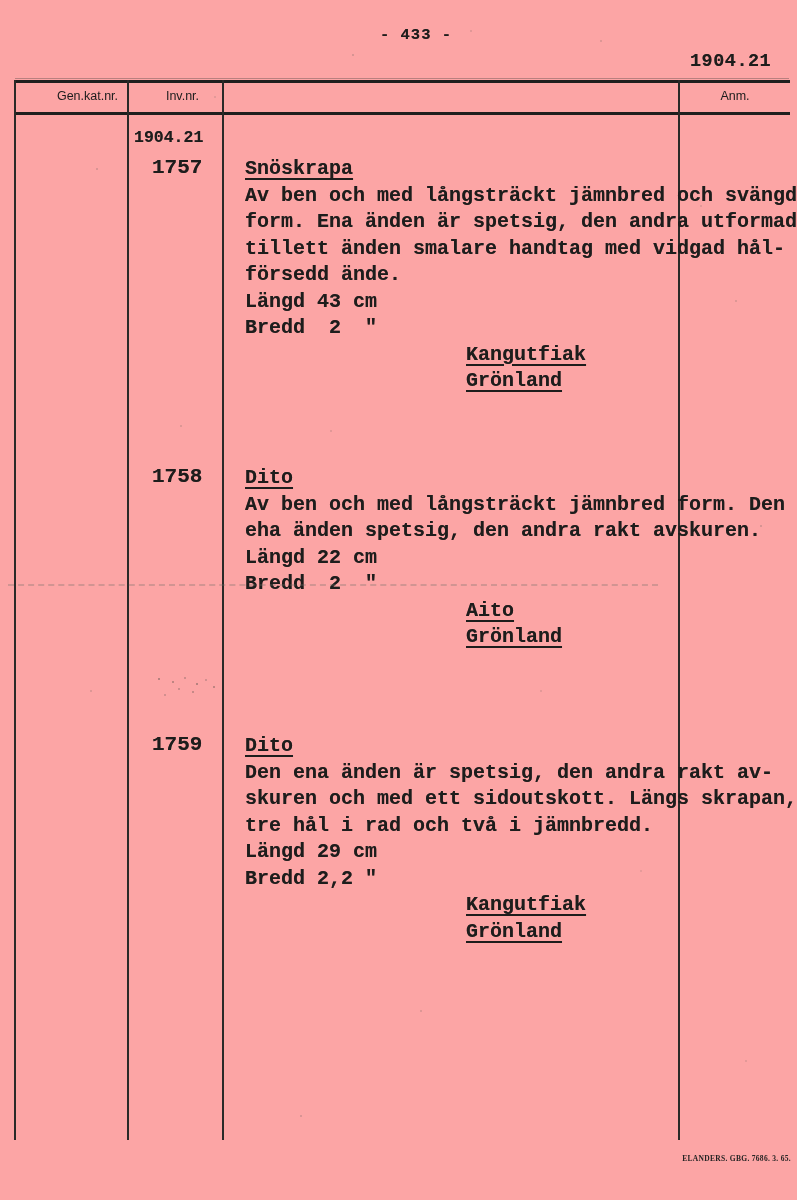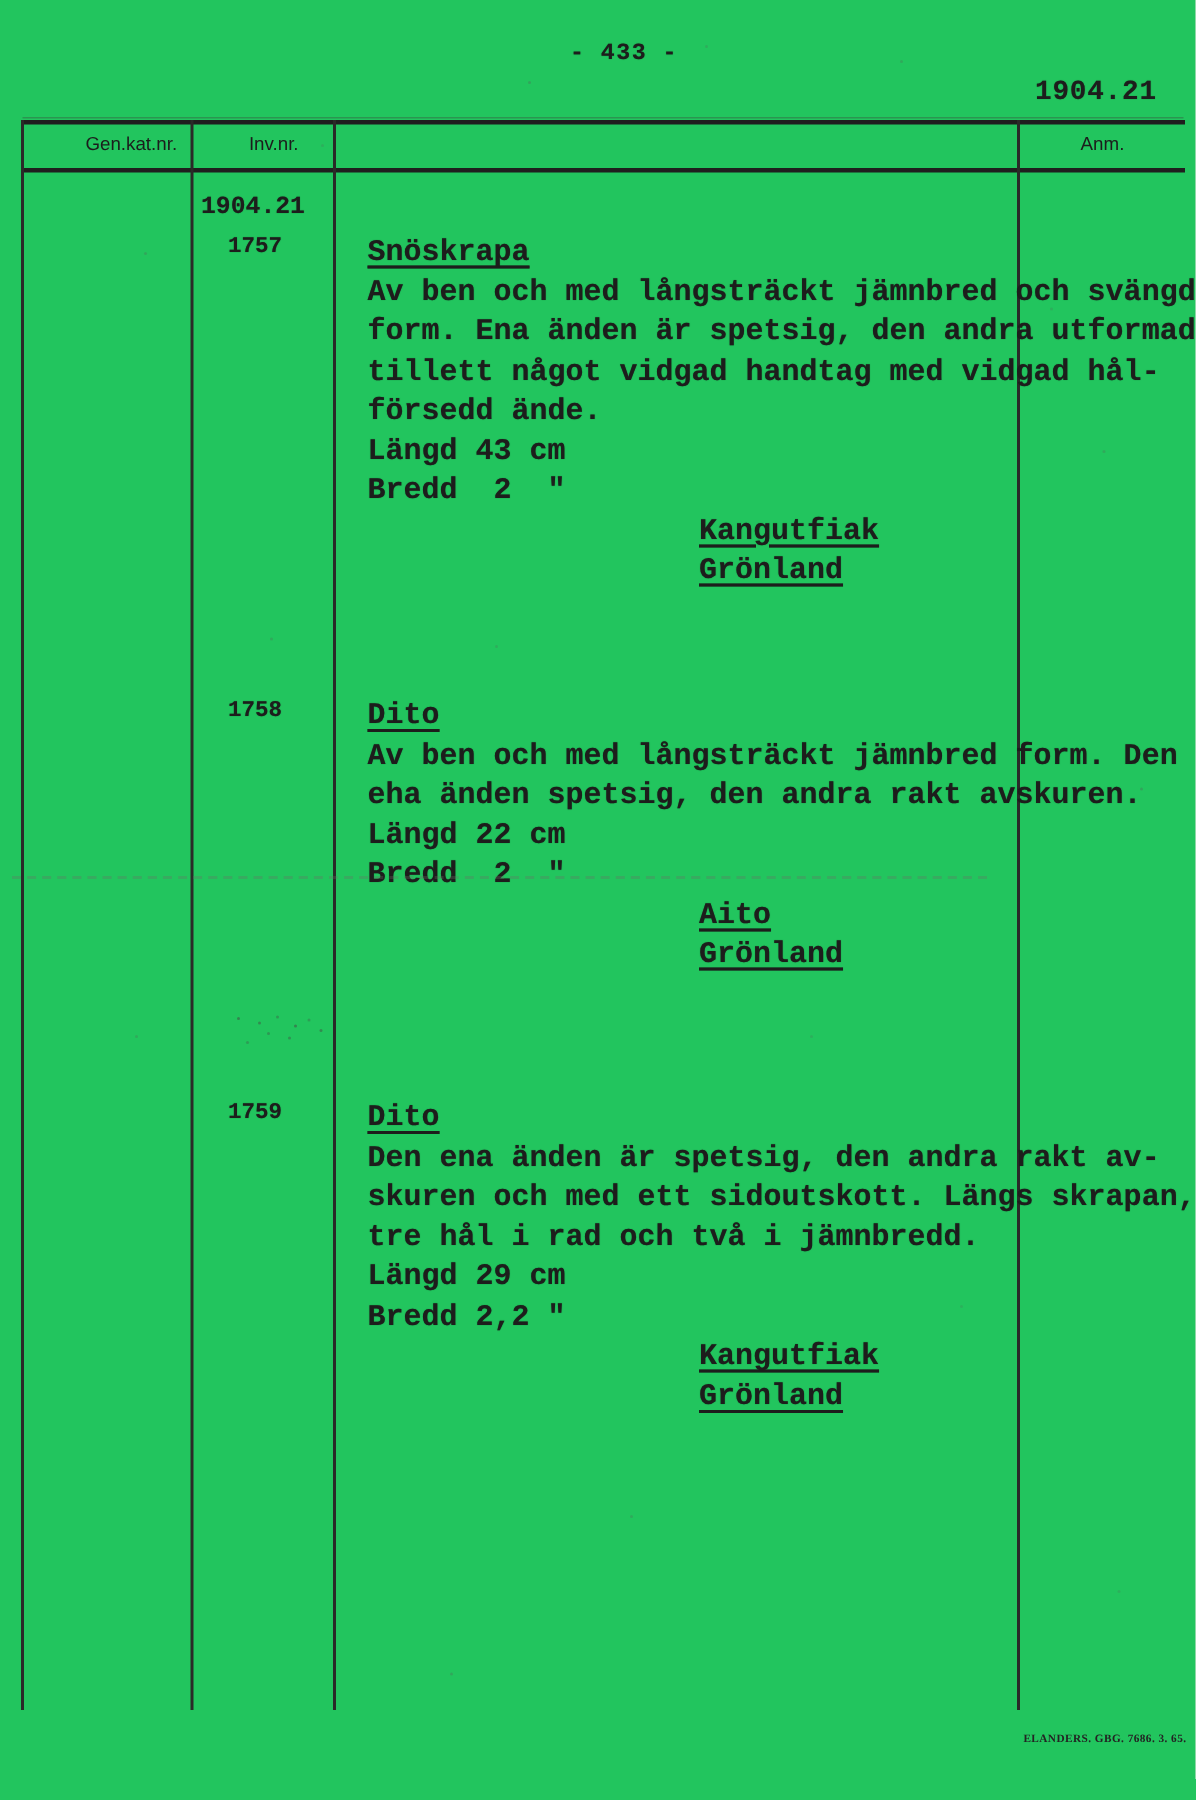--- a/index.html
+++ b/index.html
@@ -2,21 +2,21 @@
 <html><head>
 <meta charset="utf-8">
 <style>
   * { margin: 0; padding: 0; box-sizing: border-box; }
   html, body { background: #e8e8e4; }
   .page {
     position: relative;
     width: 797px;
     height: 1200px;
     margin: 0 auto;
-    background: #22c55e;
+    background: #fca5a5;
     overflow: hidden;
     font-family: "Liberation Mono", "DejaVu Sans Mono", monospace;
     color: #1b1b1b;
   }
   
   .tw {
     position: absolute;
     font-family: "Liberation Mono", "DejaVu Sans Mono", monospace;
     font-weight: 700;
     font-size: 16px;
@@ -46,21 +46,21 @@
     font-size: 12.5px;
     color: #1c1c1c;
     text-align: center;
   }
   .ch1 { left: 16px; width: 111px; padding-left: 32px; }
   .ch2 { left: 129px; width: 107px; }
   .ch3 { left: 680px; width: 110px; }
 
   
   .entry { position: absolute; left: 0; width: 797px; }
-  .entry .invnr { position: absolute; left: 152px; top: 0; font-size: 15px; }
+  .entry .invnr { position: absolute; left: 152px; top: 0; font-size: 21px; }
   .entry .body { position: absolute; left: 245px; top: 0; width: 460px; }
   .line { height: 26.5px; line-height: 26.5px; white-space: pre; font-weight: 700;
           font-size: 20px; color: #1d1d1c; text-shadow: 0 0 0.6px rgba(20,20,20,0.55); }
   .title, .prov {
     text-decoration: underline;
     text-decoration-thickness: 2px;
     text-underline-offset: 3.5px;
   }
   .prov { margin-left: 221px; }
 
@@ -125,21 +125,21 @@
   <div class="colhead ch3">Anm.</div>
 
   <div class="tw groupnum">1904.21</div>
 
   <section class="entry" style="top:156px">
     <div class="tw invnr">1757</div>
     <div class="body">
       <div class="line title">Snöskrapa</div>
       <div class="line">Av ben och med långsträckt jämnbred och svängd</div>
       <div class="line">form. Ena änden är spetsig, den andra utformad</div>
-      <div class="line">tillett något vidgad handtag med vidgad hål-</div>
+      <div class="line">tillett änden smalare handtag med vidgad hål-</div>
       <div class="line">försedd ände.</div>
       <div class="line">Längd 43 cm</div>
       <div class="line">Bredd  2  ″</div>
       <div class="line prov">Kangutfiak</div>
       <div class="line prov">Grönland</div>
     </div>
   </section>
 
   <section class="entry" style="top:465px">
     <div class="tw invnr">1758</div>

